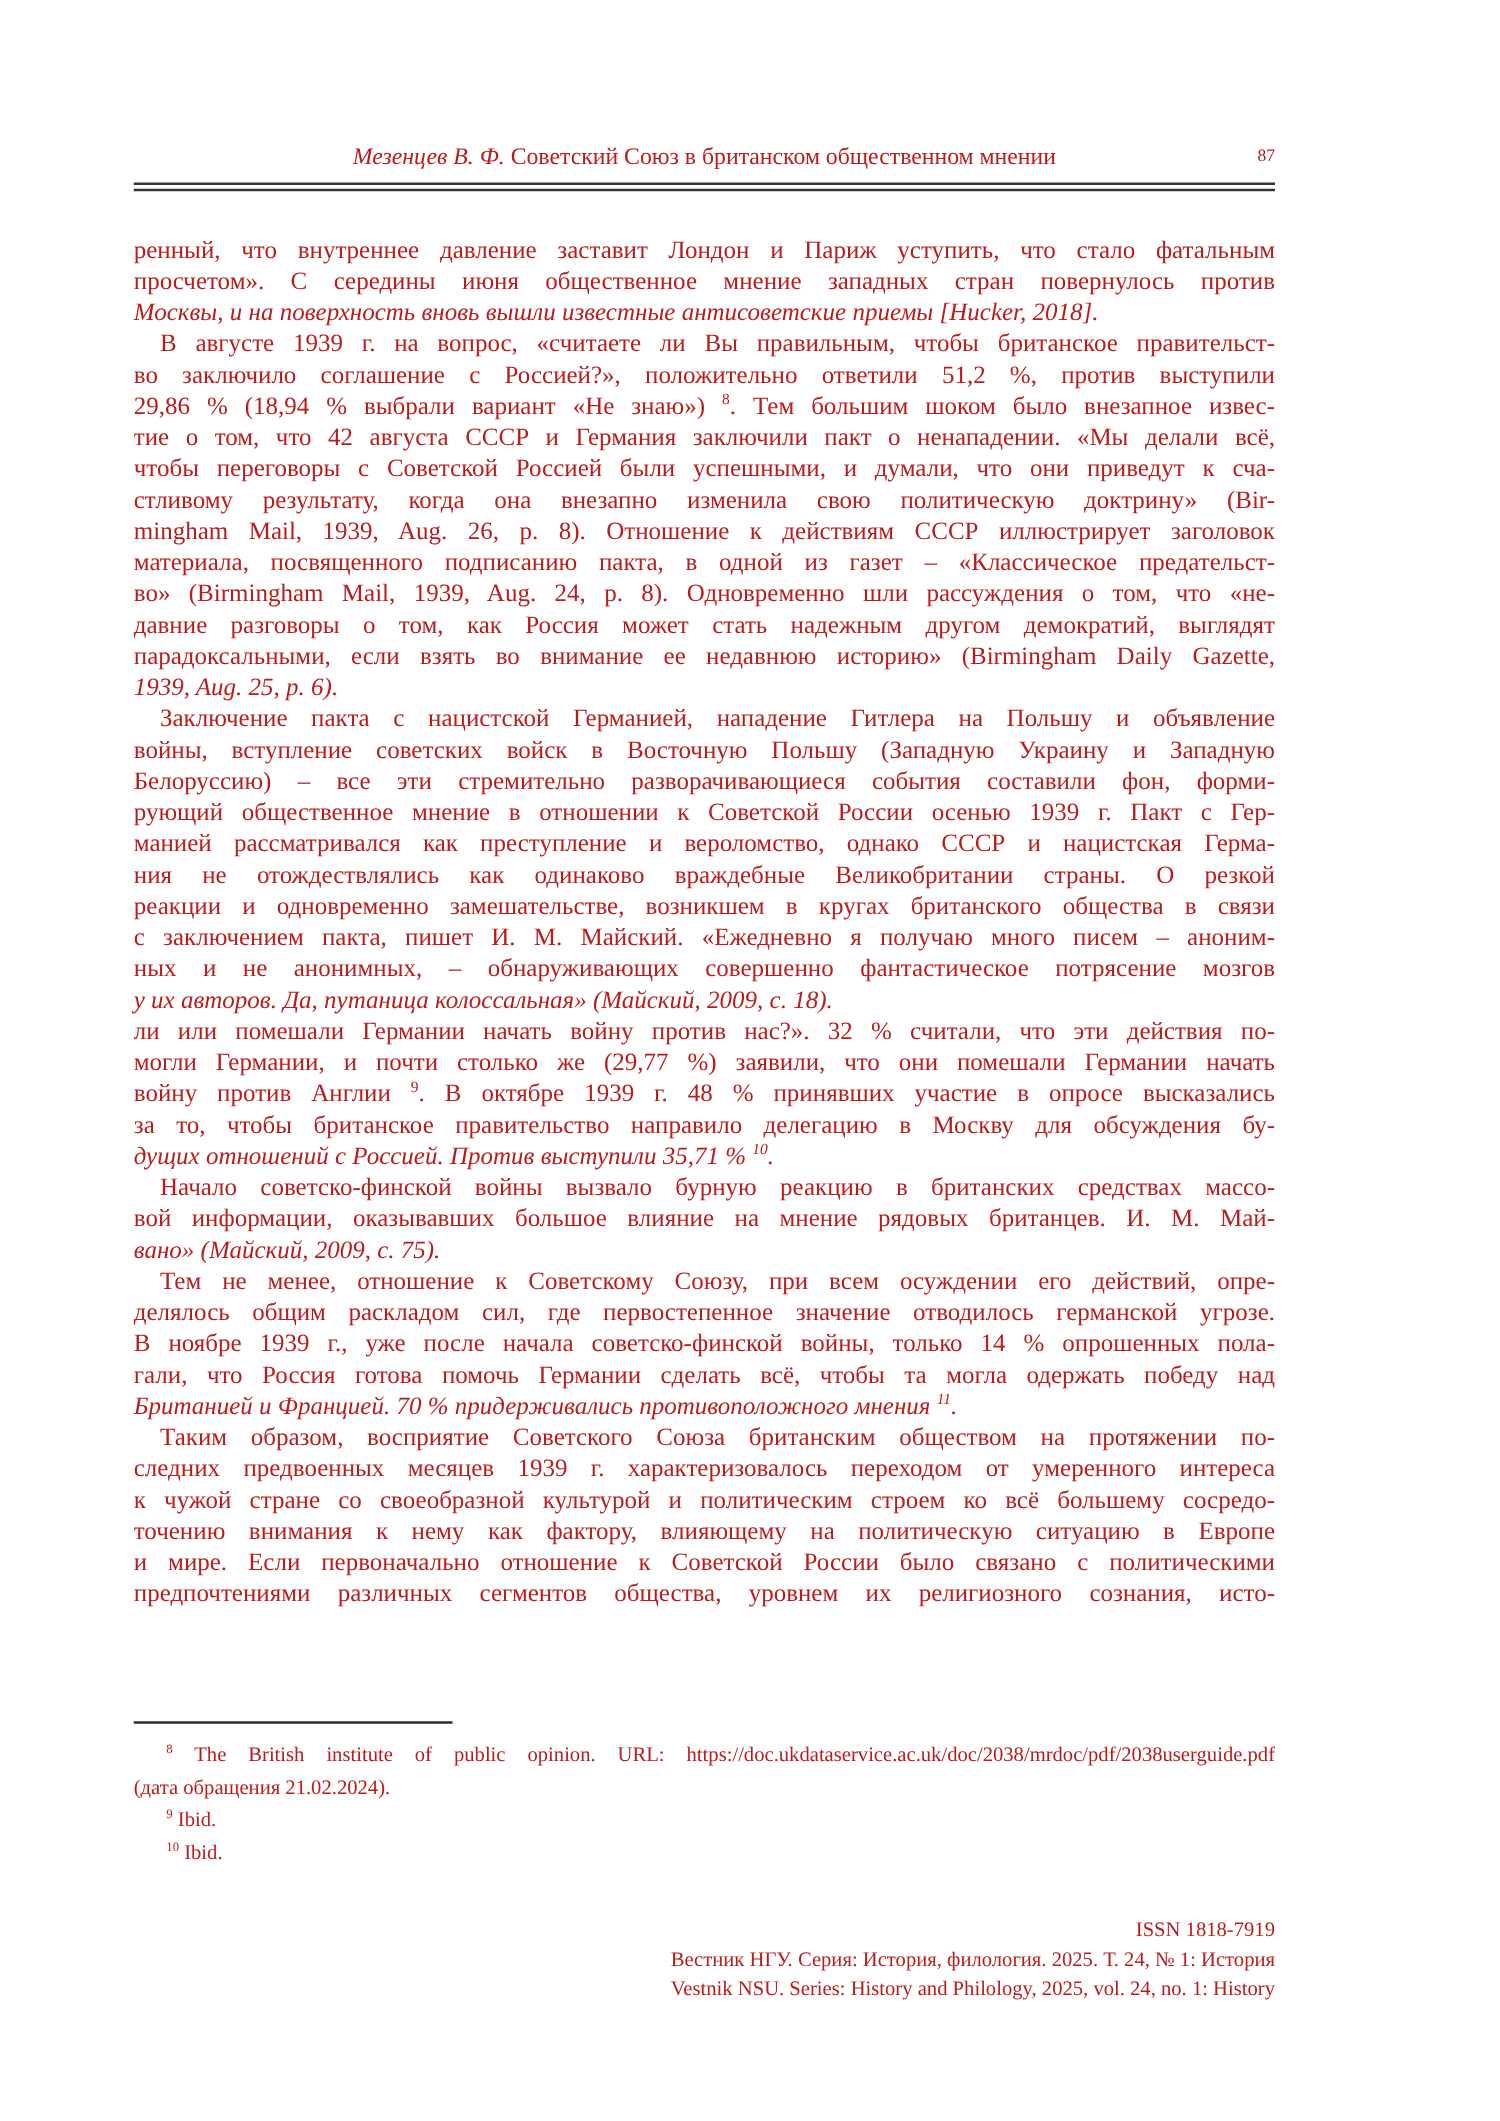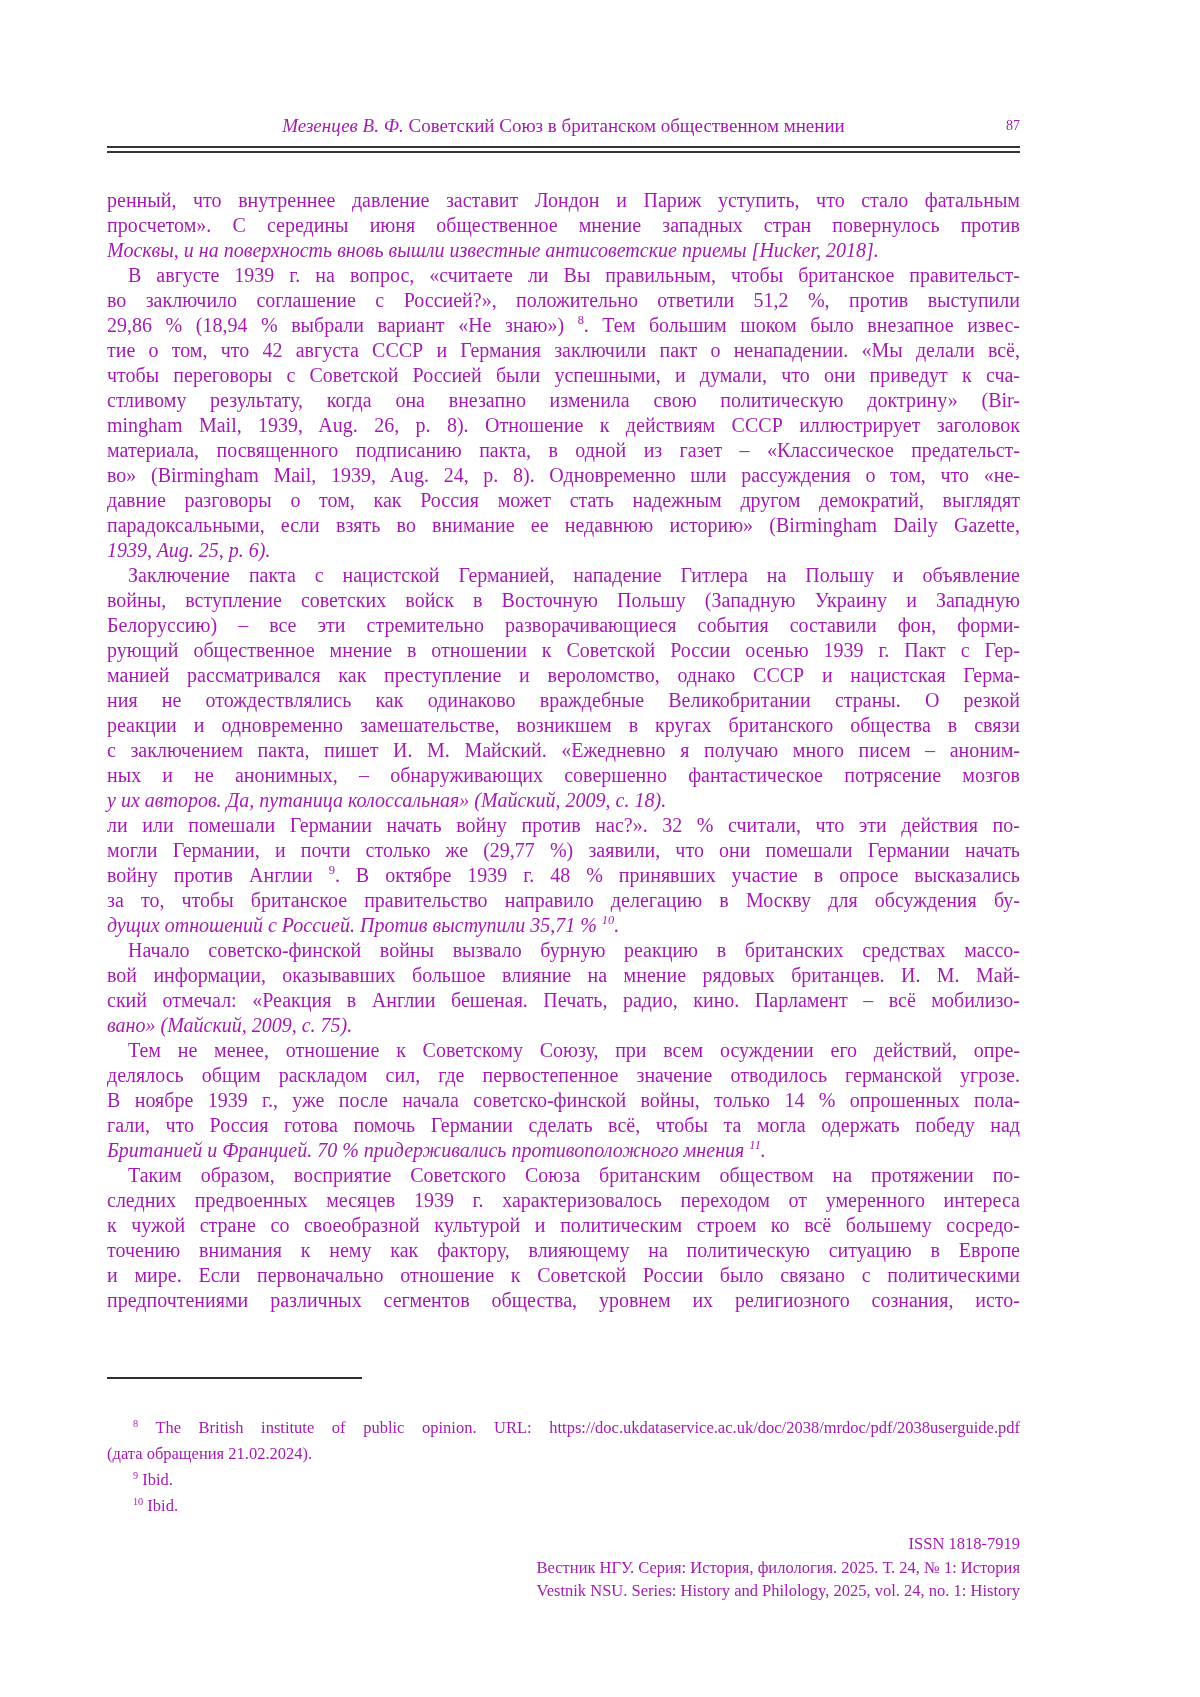--- a/index.html
+++ b/index.html
@@ -1,21 +1,21 @@
 <!DOCTYPE html>
 <html lang="ru"><head>
 <meta charset="utf-8">
 <style>
   html,body{margin:0;padding:0;background:#9a9a9a;}
   .page{
     position:relative;
     width:1200px;height:1697px;
     margin:0 auto;
     background:#ffffff;
-    color:#a21caf;
+    color:#b91c1c;
     font-family:"Liberation Serif","DejaVu Serif",serif;
     overflow:hidden;
   }
   
   .running-head{
     position:absolute;left:107px;top:113px;width:913px;height:26px;
     font-size:19px;line-height:26px;
   }
   .rh-text{text-align:center;white-space:nowrap;}
   .rh-author{font-style:italic;}
@@ -39,21 +39,21 @@
   .footnote-sep{
     position:absolute;left:107px;top:1377px;width:255px;height:0;
     border-top:2px solid #2e2e2e;
   }
   .footnotes{
     position:absolute;left:107px;top:1391px;width:913px;
     font-size:16.5px;line-height:26px;
   }
   .fline{height:26px;overflow:visible;}
   .findent{text-indent:26px;}
-  .fjust{text-align:justify;text-align-last:justify;margin-top:24px;}
+  .fjust{text-align:justify;text-align-last:justify;}
   
   .imprint{
     position:absolute;right:180px;top:1532px;
     text-align:right;
     font-size:16.5px;line-height:23.5px;
     white-space:nowrap;
   }
 </style>
 </head>
 <body>
@@ -105,21 +105,20 @@
       <div class="para">
         <div class="bline jline">ли или помешали Германии начать войну против нас?». 32 % считали, что эти действия по-</div>
         <div class="bline jline">могли Германии, и почти столько же (29,77 %) заявили, что они помешали Германии начать</div>
         <div class="bline jline">войну против Англии <sup>9</sup>. В октябре 1939 г. 48 % принявших участие в опросе высказались</div>
         <div class="bline jline">за то, чтобы британское правительство направило делегацию в Москву для обсуждения бу-</div>
         <div class="bline lastline">дущих отношений с Россией. Против выступили 35,71 % <sup>10</sup>.</div>
       </div>
       <div class="para">
         <div class="bline jline indent">Начало советско-финской войны вызвало бурную реакцию в британских средствах массо-</div>
         <div class="bline jline">вой информации, оказывавших большое влияние на мнение рядовых британцев. И. М. Май-</div>
-        <div class="bline jline">ский отмечал: «Реакция в Англии бешеная. Печать, радио, кино. Парламент – всё мобилизо-</div>
         <div class="bline lastline">вано» (Майский, 2009, с. 75).</div>
       </div>
       <div class="para">
         <div class="bline jline indent">Тем не менее, отношение к Советскому Союзу, при всем осуждении его действий, опре-</div>
         <div class="bline jline">делялось общим раскладом сил, где первостепенное значение отводилось германской угрозе.</div>
         <div class="bline jline">В ноябре 1939 г., уже после начала советско-финской войны, только 14 % опрошенных пола-</div>
         <div class="bline jline">гали, что Россия готова помочь Германии сделать всё, чтобы та могла одержать победу над</div>
         <div class="bline lastline">Британией и Францией. 70 % придерживались противоположного мнения <sup>11</sup>.</div>
       </div>
       <div class="para">

